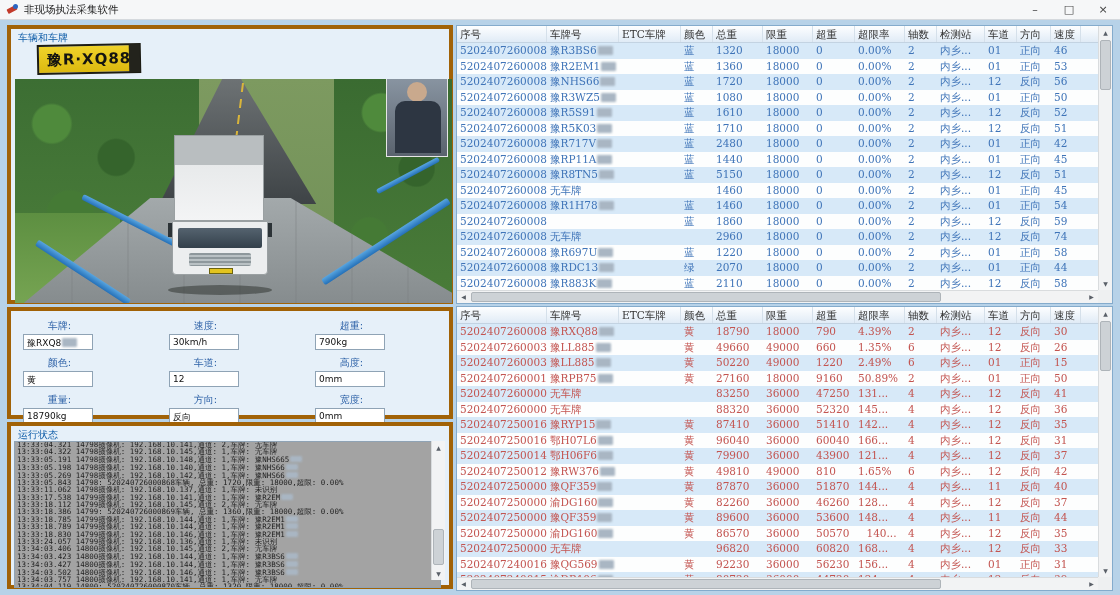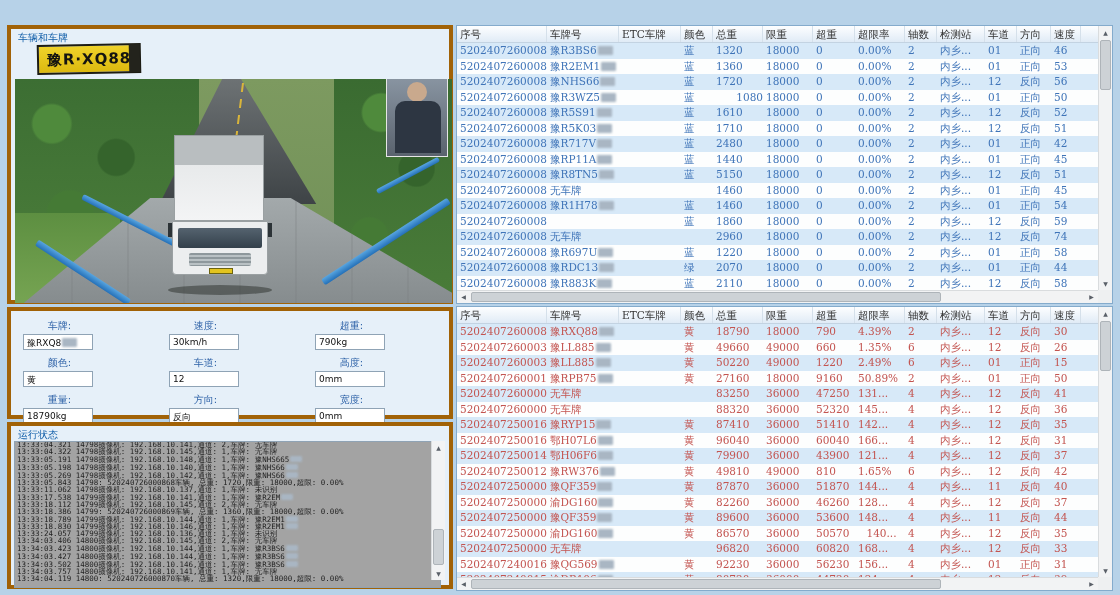--- a/index.html
+++ b/index.html
@@ -91,20 +91,32 @@
   .hscroll .arr.lf { left:0; } .hscroll .arr.rt { right:0; }
   .hscroll .thumb { position:absolute; top:1px; height:10px; background:#cdd2d6; border:1px solid #aeb4b9; border-radius:2px; }
   .corner { position:absolute; right:0; bottom:0; width:14px; height:13px; background:#eef0f1; }
   .log-vscroll { right:4px; top:15px; bottom:5px; }
 </style>
 </head>
 <body>
 
 <div class="app">
 
+  <div class="titlebar">
+    <div class="app-icon">
+        <div class="b1"></div>
+        <div class="b2"></div>
+      </div>
+    <div class="title-text">非现场执法采集软件</div>
+    <div class="win-controls">
+      <div class="win-btn">–</div>
+      <div class="win-btn">□</div>
+      <div class="win-btn">×</div>
+    </div>
+  </div>
 
   <div class="panel vehicle-panel">
     <div class="panel-title">车辆和车牌</div>
     <div class="plate-img">
       <span>豫R·XQ88</span>
       <div class="plate-end"></div>
     </div>
     <div class="scene">
       <div class="foliage-left"></div>
       <div class="foliage-right"></div>
@@ -205,20 +217,21 @@
         <div class="logline">13:33:04.321  14798摄像机: 192.168.10.141,通道: 2,车牌: 无车牌</div>
         <div class="logline">13:33:04.322  14798摄像机: 192.168.10.145,通道: 1,车牌: 无车牌</div>
         <div class="logline">13:33:05.191  14798摄像机: 192.168.10.148,通道: 1,车牌: 豫NHS665<span class="blur-chip"></span></div>
         <div class="logline">13:33:05.198  14798摄像机: 192.168.10.140,通道: 1,车牌: 豫NHS66<span class="blur-chip"></span></div>
         <div class="logline">13:33:05.269  14798摄像机: 192.168.10.142,通道: 1,车牌: 豫NHS66<span class="blur-chip"></span></div>
         <div class="logline">13:33:05.843  14798: 520240726000868车辆, 总重: 1720,限重: 18000,超限: 0.00%</div>
         <div class="logline">13:33:11.062  14798摄像机: 192.168.10.137,通道: 1,车牌: 未识别</div>
         <div class="logline">13:33:17.538  14799摄像机: 192.168.10.141,通道: 1,车牌: 豫R2EM<span class="blur-chip"></span></div>
         <div class="logline">13:33:18.112  14799摄像机: 192.168.10.145,通道: 2,车牌: 无车牌</div>
         <div class="logline">13:33:18.386  14799: 520240726000869车辆, 总重: 1360,限重: 18000,超限: 0.00%</div>
+        <div class="logline">13:33:18.785  14799摄像机: 192.168.10.144,通道: 1,车牌: 豫R2EM1<span class="blur-chip"></span></div>
         <div class="logline">13:33:18.789  14799摄像机: 192.168.10.144,通道: 1,车牌: 豫R2EM1<span class="blur-chip"></span></div>
         <div class="logline">13:33:18.830  14799摄像机: 192.168.10.146,通道: 1,车牌: 豫R2EM1<span class="blur-chip"></span></div>
         <div class="logline">13:33:24.057  14799摄像机: 192.168.10.136,通道: 1,车牌: 未识别</div>
         <div class="logline">13:34:03.406  14800摄像机: 192.168.10.145,通道: 2,车牌: 无车牌</div>
         <div class="logline">13:34:03.423  14800摄像机: 192.168.10.144,通道: 1,车牌: 豫R3BS6<span class="blur-chip"></span></div>
         <div class="logline">13:34:03.427  14800摄像机: 192.168.10.144,通道: 1,车牌: 豫R3BS6<span class="blur-chip"></span></div>
         <div class="logline">13:34:03.502  14800摄像机: 192.168.10.146,通道: 1,车牌: 豫R3BS6<span class="blur-chip"></span></div>
         <div class="logline">13:34:03.757  14800摄像机: 192.168.10.141,通道: 1,车牌: 无车牌</div>
         <div class="logline">13:34:04.119  14800: 520240726000870车辆, 总重: 1320,限重: 18000,超限: 0.00%</div>
       </div>
@@ -289,21 +302,21 @@
           <div class="td" style="width: 48px;">内乡...</div>
           <div class="td" style="width: 32px;">12</div>
           <div class="td" style="width: 34px;">反向</div>
           <div class="td" style="width: 30px;">56</div>
         </div>
         <div class="tr">
           <div class="td" style="width: 90px;">520240726000867</div>
           <div class="td" style="width: 72px;">豫R3WZ5<span class="blur-chip"></span></div>
           <div class="td" style="width: 62px;"></div>
           <div class="td" style="width: 32px;">蓝</div>
-          <div class="td" style="width: 50px; text-align: right;">1080</div>
+          <div class="td" style="width: 50px;">1080</div>
           <div class="td" style="width: 50px;">18000</div>
           <div class="td" style="width: 42px;">0</div>
           <div class="td" style="width: 50px;">0.00%</div>
           <div class="td" style="width: 32px;">2</div>
           <div class="td" style="width: 48px;">内乡...</div>
           <div class="td" style="width: 32px;">01</div>
           <div class="td" style="width: 34px;">正向</div>
           <div class="td" style="width: 30px;">50</div>
         </div>
         <div class="tr">

